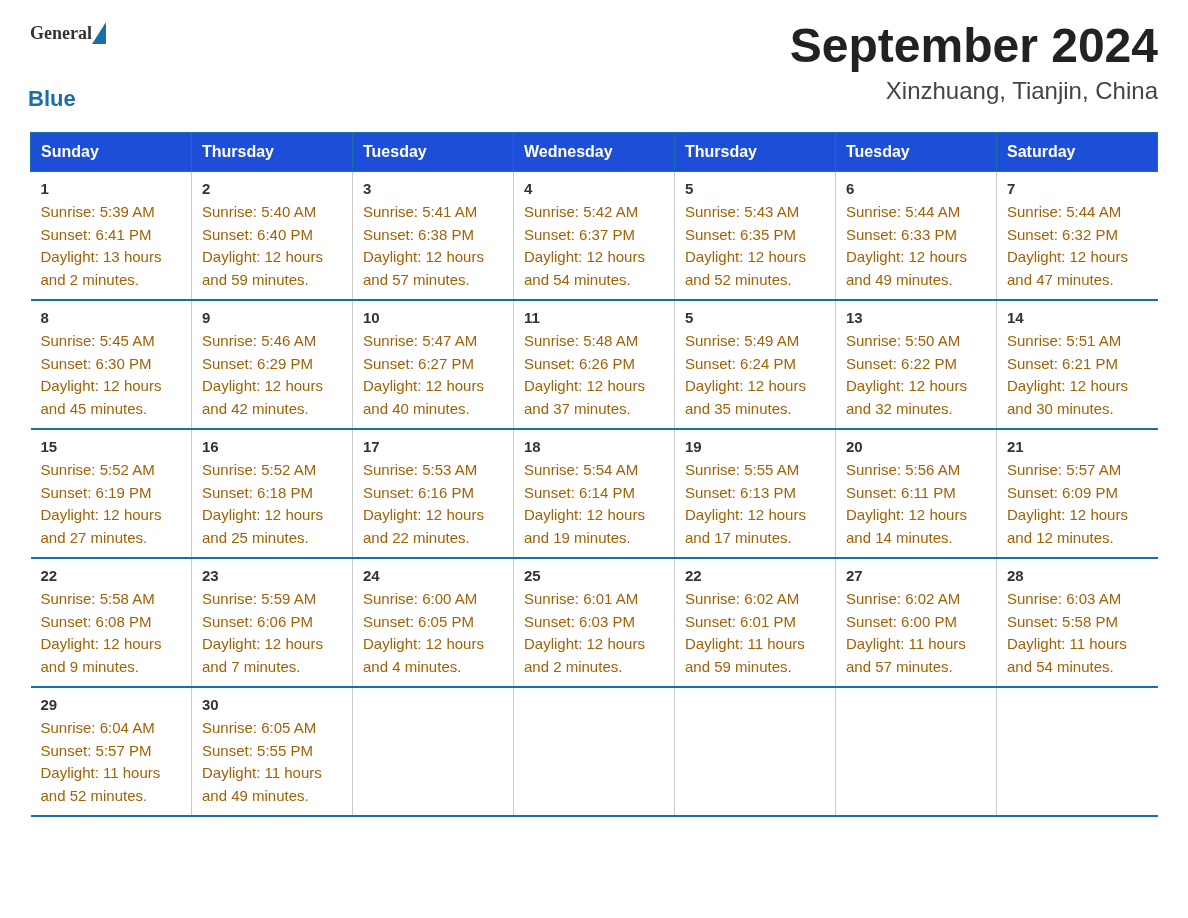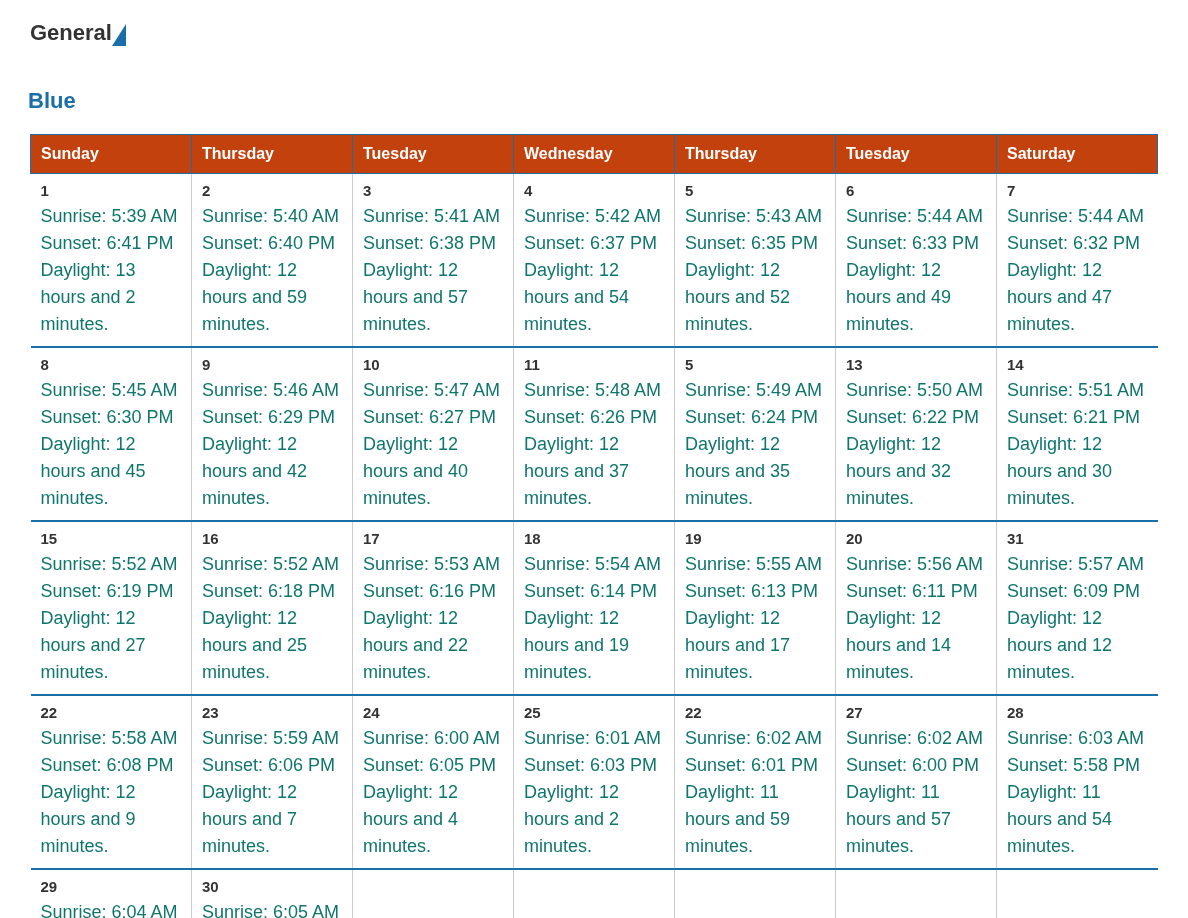--- a/index.html
+++ b/index.html
@@ -10,23 +10,24 @@
       width: 1188px;
       min-height: 918px;
     }
     .header {
       display: flex;
       justify-content: space-between;
       align-items: flex-start;
       margin-bottom: 20px;
     }
     .logo-text-general {
-      font-size: 22px;
+      font-size: 18px;
       font-weight: bold;
       color: #333;
+      font-family: Liberation Serif, serif;
     }
     .logo-triangle {
       width: 0;
       height: 0;
       border-left: 14px solid transparent;
       border-right: 0px solid transparent;
       border-bottom: 22px solid #1a6fa8;
       margin-top: 2px;
     }
     .logo-blue {
@@ -58,21 +59,21 @@
       font-weight: normal;
       color: #444;
       margin-top: 4px;
     }
     table {
       width: 100%;
       border-collapse: collapse;
       table-layout: fixed;
     }
     thead tr {
-      background-color: #c2410c;
+      background-color: #1d4ed8;
     }
     thead th {
       color: #fff;
       font-size: 16px;
       font-weight: bold;
       padding: 10px 10px;
       text-align: left;
       border: 1px solid #1a6fa8;
     }
     tbody tr {
@@ -89,38 +90,42 @@
     tbody td:last-child {
       border-right: none;
     }
     .day-number {
       font-size: 15px;
       font-weight: bold;
       display: block;
       margin-bottom: 4px;
     }
     .day-info {
-      font-size: 18px;
+      font-size: 15px;
       line-height: 1.5;
-      color: #0f766e;
+      color: #a16207;
     }
     .empty-cell {
       background: #fff;
     }
   </style>
 </head>
 <body>
 
 <div class="header">
   <div class="logo-wrapper">
     <div class="logo-top-row">
       <span class="logo-text-general">General</span>
       <div class="logo-triangle"></div>
     </div>
     <span class="logo-blue">Blue</span>
+  </div>
+  <div class="title-section">
+    <h1>September 2024</h1>
+    <h2>Xinzhuang, Tianjin, China</h2>
   </div>
 </div>
 
 <table>
   <thead>
     <tr>
       <th>Sunday</th>
       <th>Thursday</th>
       <th>Tuesday</th>
       <th>Wednesday</th>
@@ -209,21 +214,21 @@
       </td>
         <td>
         <span class="day-number">19</span>
         <span class="day-info">Sunrise: 5:55 AM<br>Sunset: 6:13 PM<br>Daylight: 12 hours and 17 minutes.</span>
       </td>
         <td>
         <span class="day-number">20</span>
         <span class="day-info">Sunrise: 5:56 AM<br>Sunset: 6:11 PM<br>Daylight: 12 hours and 14 minutes.</span>
       </td>
         <td>
-        <span class="day-number">31</span>
+        <span class="day-number">21</span>
         <span class="day-info">Sunrise: 5:57 AM<br>Sunset: 6:09 PM<br>Daylight: 12 hours and 12 minutes.</span>
       </td>
       </tr>
       <tr>
         <td>
         <span class="day-number">22</span>
         <span class="day-info">Sunrise: 5:58 AM<br>Sunset: 6:08 PM<br>Daylight: 12 hours and 9 minutes.</span>
       </td>
         <td>
         <span class="day-number">23</span>

